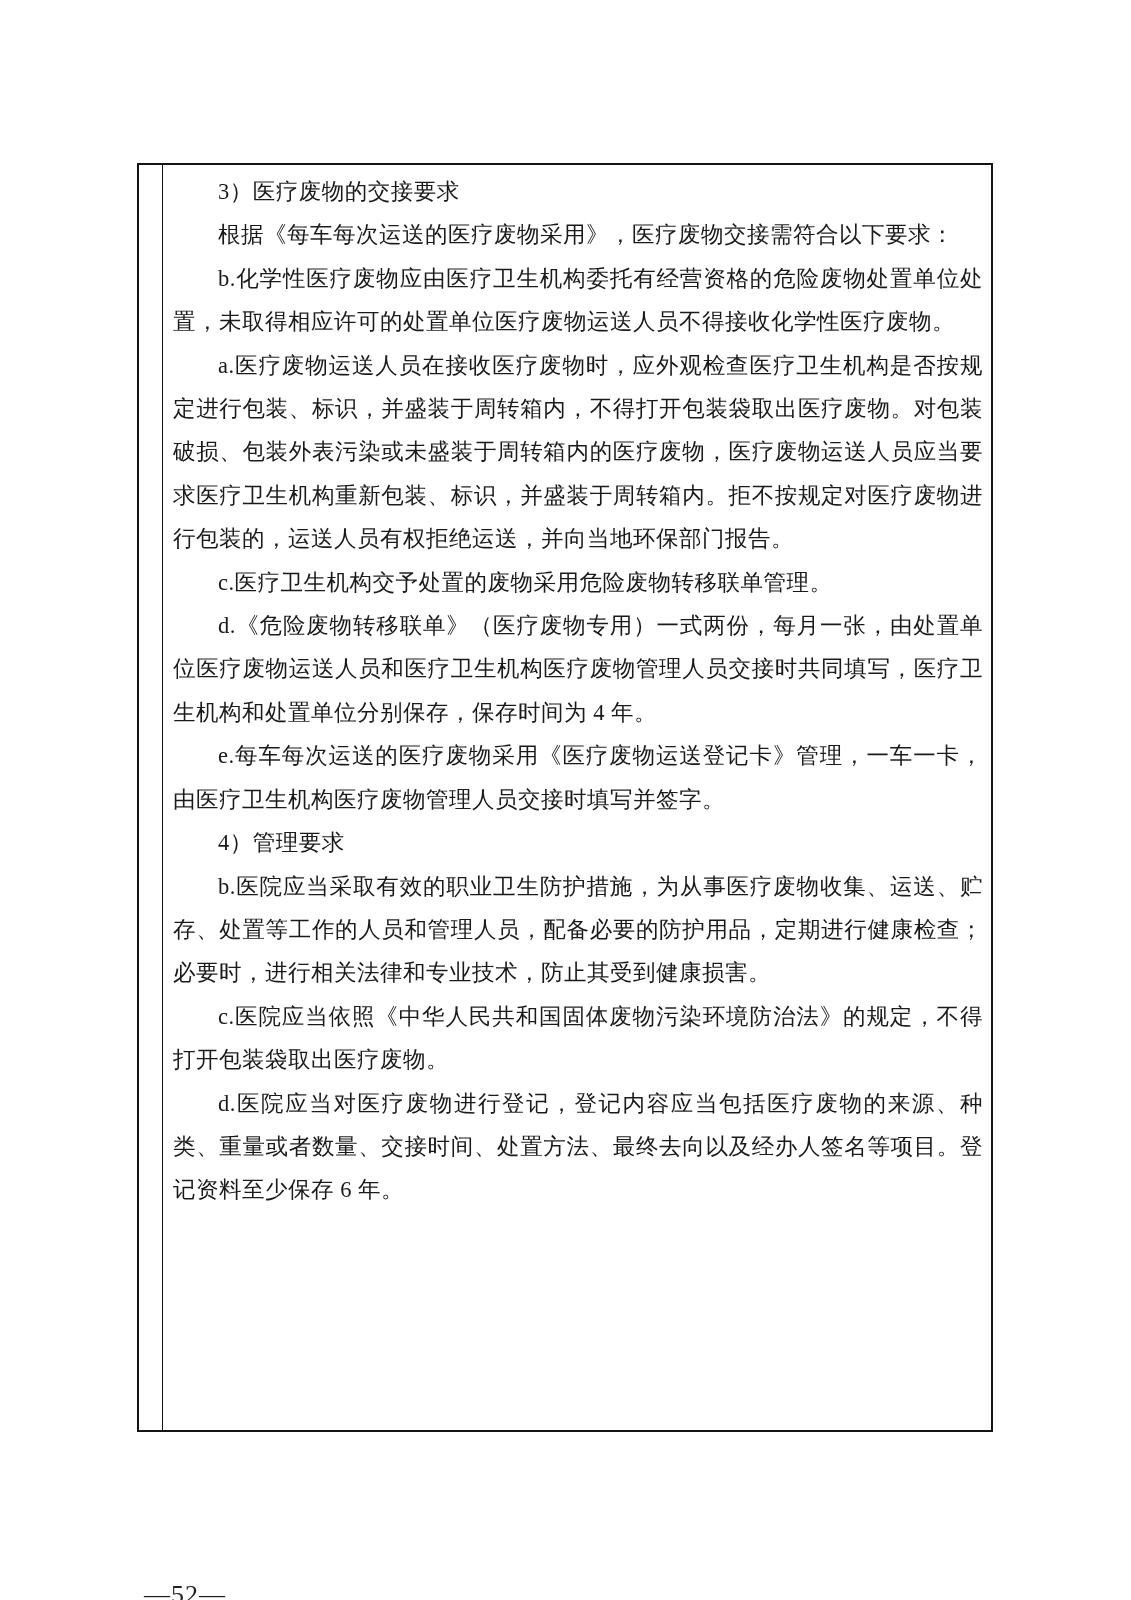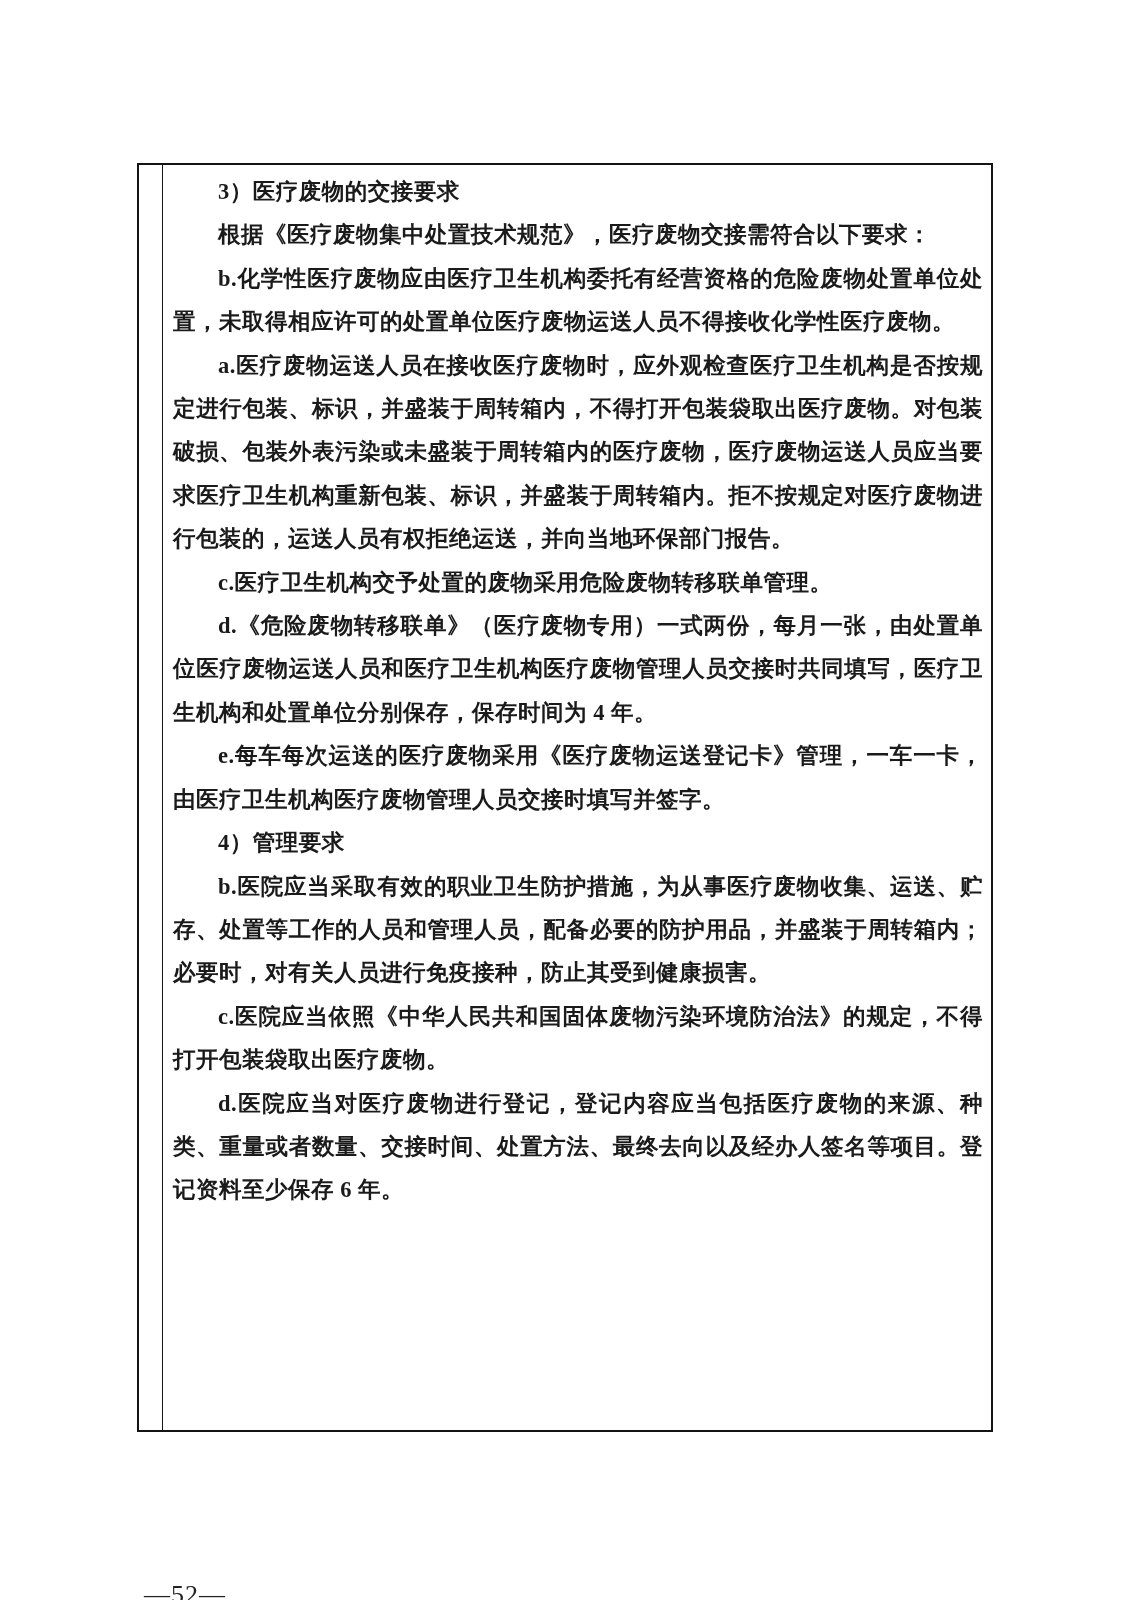--- a/index.html
+++ b/index.html
@@ -34,21 +34,20 @@
     width: 24px;
     flex: 0 0 24px;
     border-right: 1px solid #141414;
     box-sizing: border-box;
   }
   .content-col {
     flex: 1 1 auto;
     box-sizing: border-box;
     padding: 5px 8px 0 10px;
     overflow: hidden;
-    font-weight: bold;
   }
   .content-col p {
     margin: 0;
     font-size: 22.5px;
     line-height: 43.4px;
     color: #1a1a1a;
     text-align: justify;
     text-justify: inter-character;
     text-indent: 2em;
     letter-spacing: 0.5px;
@@ -66,28 +65,28 @@
 </style>
 </head>
 <body>
 
 <div class="page">
 
   <div class="doc-table">
     <div class="gutter-col"></div>
     <div class="content-col">
       <p>3）医疗废物的交接要求</p>
-      <p>根据《医疗废物集中处置技术规范》，医疗废物交接需符合以下要求：</p>
+      <p>根据《每车每次运送的医疗废物采用》，医疗废物交接需符合以下要求：</p>
       <p>b.化学性医疗废物应由医疗卫生机构委托有经营资格的危险废物处置单位处置，未取得相应许可的处置单位医疗废物运送人员不得接收化学性医疗废物。</p>
       <p>a.医疗废物运送人员在接收医疗废物时，应外观检查医疗卫生机构是否按规定进行包装、标识，并盛装于周转箱内，不得打开包装袋取出医疗废物。对包装破损、包装外表污染或未盛装于周转箱内的医疗废物，医疗废物运送人员应当要求医疗卫生机构重新包装、标识，并盛装于周转箱内。拒不按规定对医疗废物进行包装的，运送人员有权拒绝运送，并向当地环保部门报告。</p>
       <p>c.医疗卫生机构交予处置的废物采用危险废物转移联单管理。</p>
       <p>d.《危险废物转移联单》（医疗废物专用）一式两份，每月一张，由处置单位医疗废物运送人员和医疗卫生机构医疗废物管理人员交接时共同填写，医疗卫生机构和处置单位分别保存，保存时间为 4 年。</p>
       <p>e.每车每次运送的医疗废物采用《医疗废物运送登记卡》管理，一车一卡，由医疗卫生机构医疗废物管理人员交接时填写并签字。</p>
       <p>4）管理要求</p>
-      <p>b.医院应当采取有效的职业卫生防护措施，为从事医疗废物收集、运送、贮存、处置等工作的人员和管理人员，配备必要的防护用品，并盛装于周转箱内；必要时，对有关人员进行免疫接种，防止其受到健康损害。</p>
+      <p>b.医院应当采取有效的职业卫生防护措施，为从事医疗废物收集、运送、贮存、处置等工作的人员和管理人员，配备必要的防护用品，定期进行健康检查；必要时，进行相关法律和专业技术，防止其受到健康损害。</p>
       <p>c.医院应当依照《中华人民共和国固体废物污染环境防治法》的规定，不得打开包装袋取出医疗废物。</p>
       <p>d.医院应当对医疗废物进行登记，登记内容应当包括医疗废物的来源、种类、重量或者数量、交接时间、处置方法、最终去向以及经办人签名等项目。登记资料至少保存 6 年。</p>
     </div>
   </div>
 
   <div class="page-number">—52—</div>
 
 </div>
 
 </body></html>

